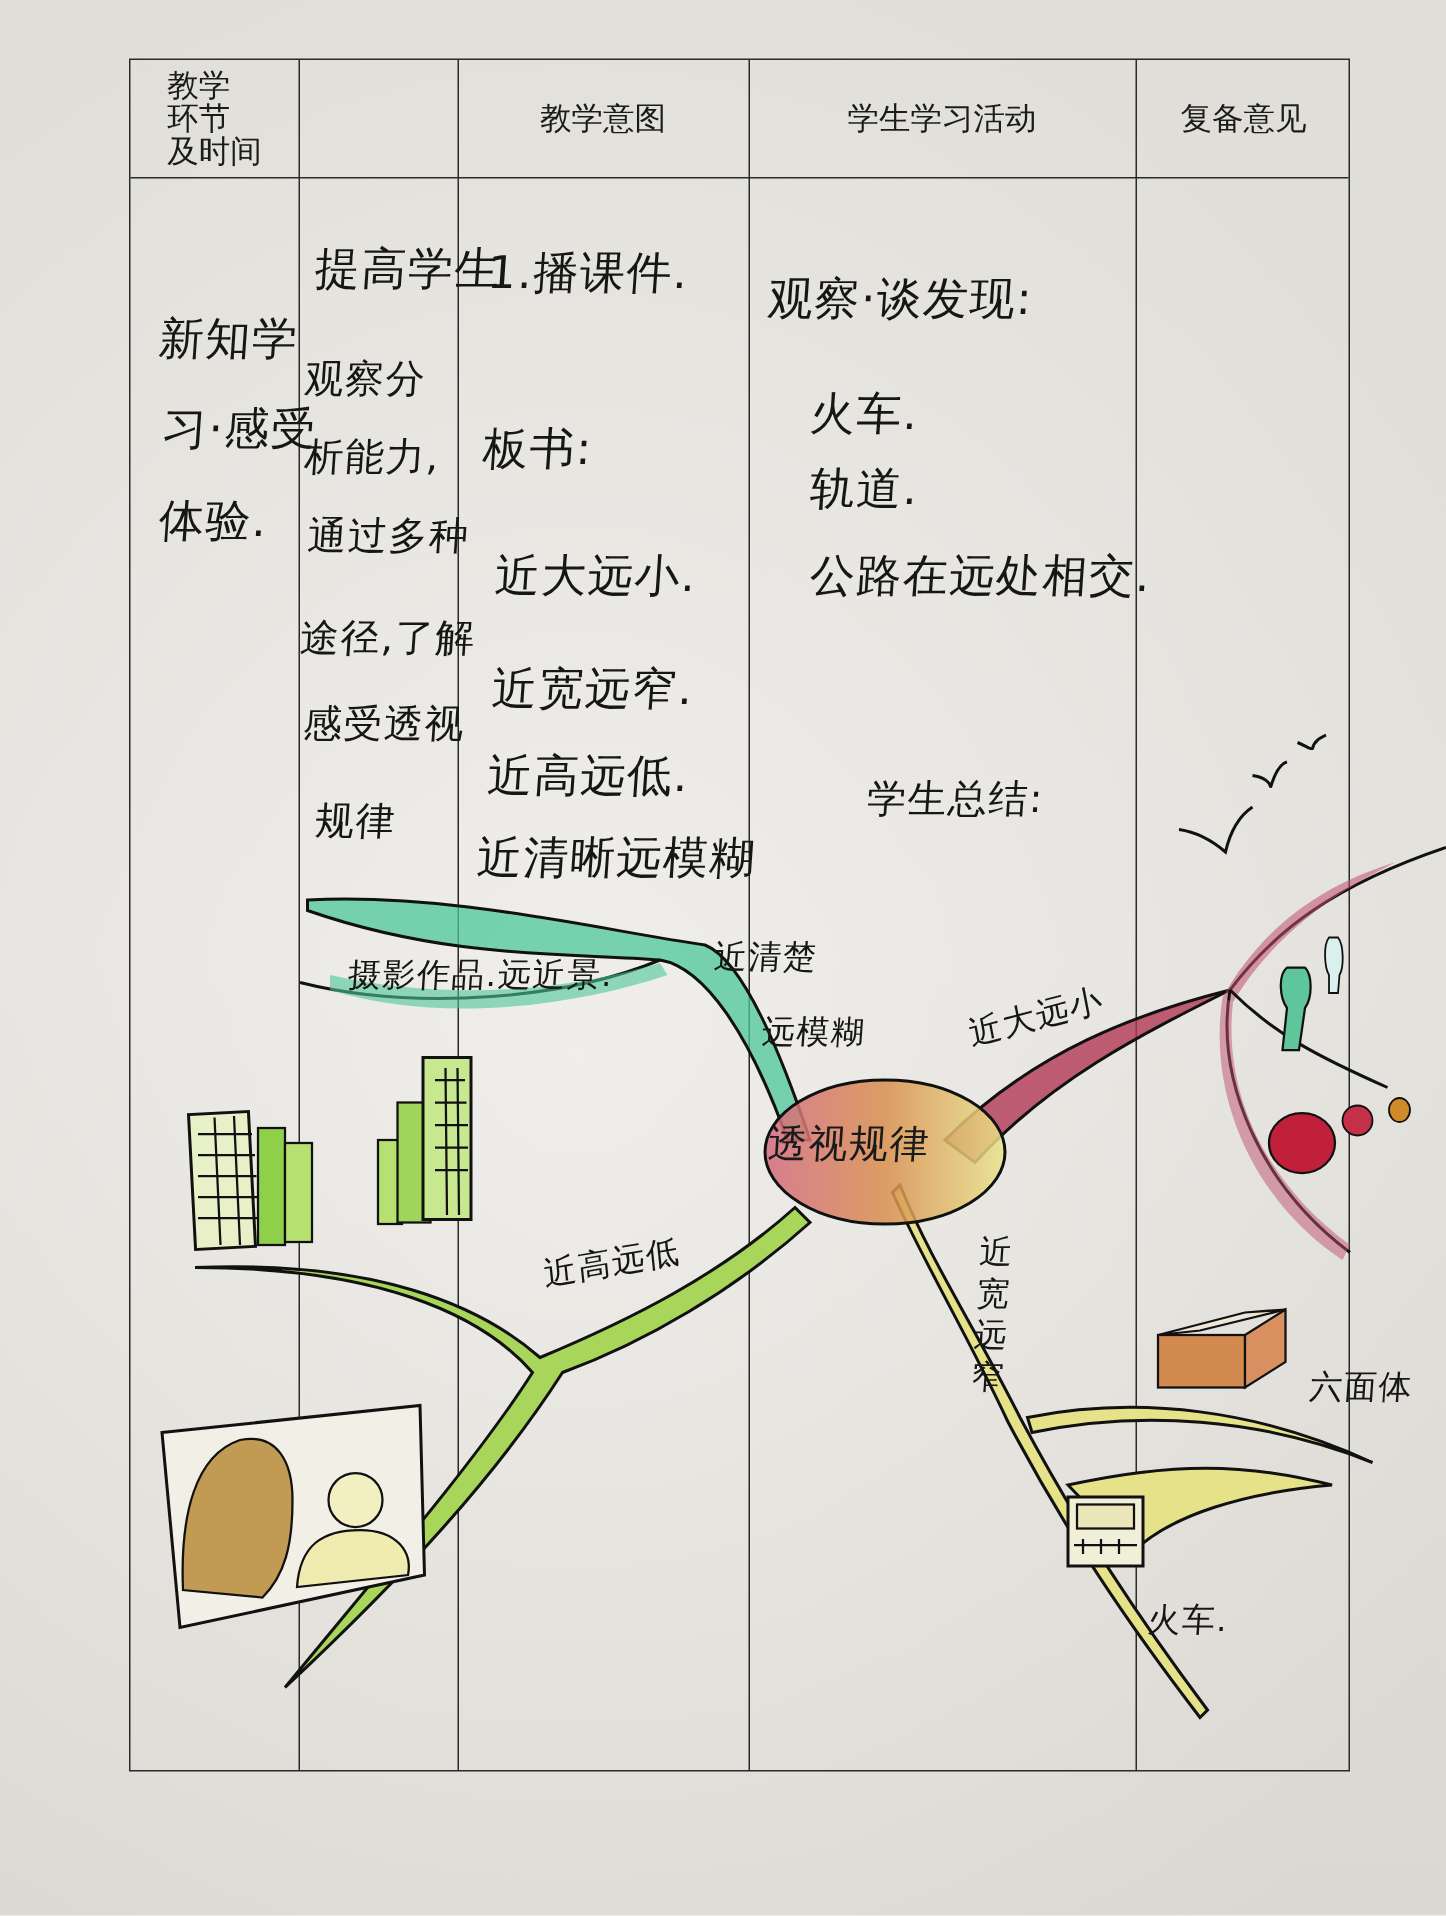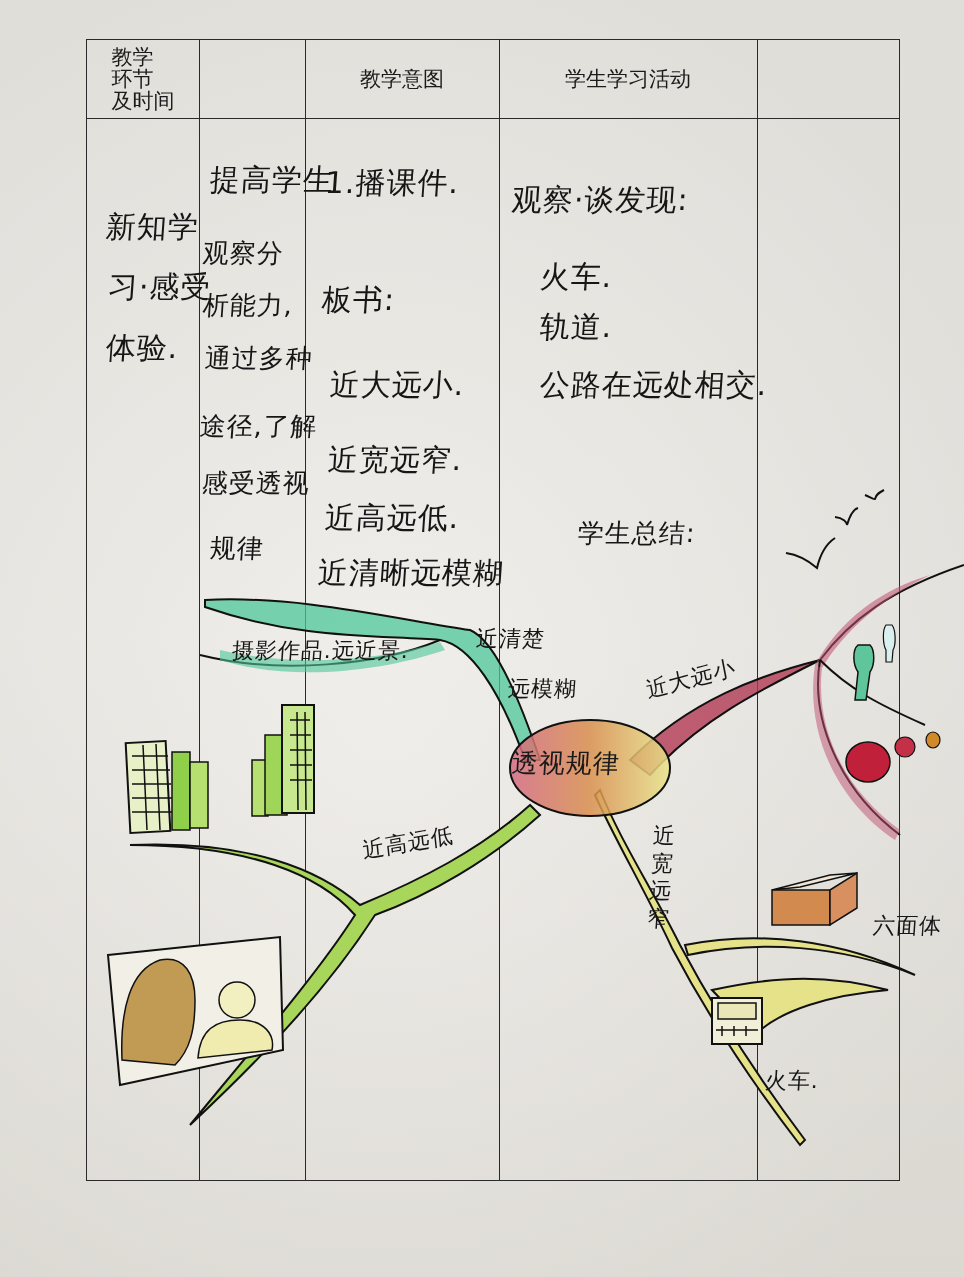--- a/index.html
+++ b/index.html
@@ -43,20 +43,21 @@
   <div class="vline" style="left:112px"></div>
   <div class="vline" style="left:218px"></div>
   <div class="vline" style="left:412px"></div>
   <div class="vline" style="left:670px"></div>
 
   <div class="hdr" style="left:0;width:112px;white-space:pre-line">教学
 环节
 及时间</div>
   <div class="hdr" style="left:218px;width:194px">教学意图</div>
   <div class="hdr" style="left:412px;width:258px">学生学习活动</div>
+  <div class="hdr" style="left:670px;width:144px">复备意见</div>
 </div>
 
 <svg class="map" width="964" height="1277" viewBox="0 0 964 1277">
 
   <path d="M205,607 C300,640 380,635 440,640 C470,645 500,690 525,760 L540,760 C520,700 495,640 470,630 C400,620 300,595 205,600 Z" fill="#4cc79a" fill-opacity="0.75" stroke="#111" stroke-width="2"></path>
   <path d="M200,655 C280,675 380,665 440,640" fill="none" stroke="#111" stroke-width="2"></path>
   <path d="M220,650 C300,668 380,660 440,642 L445,650 C380,672 290,682 220,660 Z" fill="#4cc79a" fill-opacity="0.6"></path>
 
   <path d="M630,760 C690,700 760,675 820,660 C760,690 700,720 650,775 Z" fill="#b23a55" fill-opacity="0.8" stroke="#111" stroke-width="2"></path>
   <path d="M820,660 C850,620 890,590 964,565" fill="none" stroke="#111" stroke-width="2"></path>

